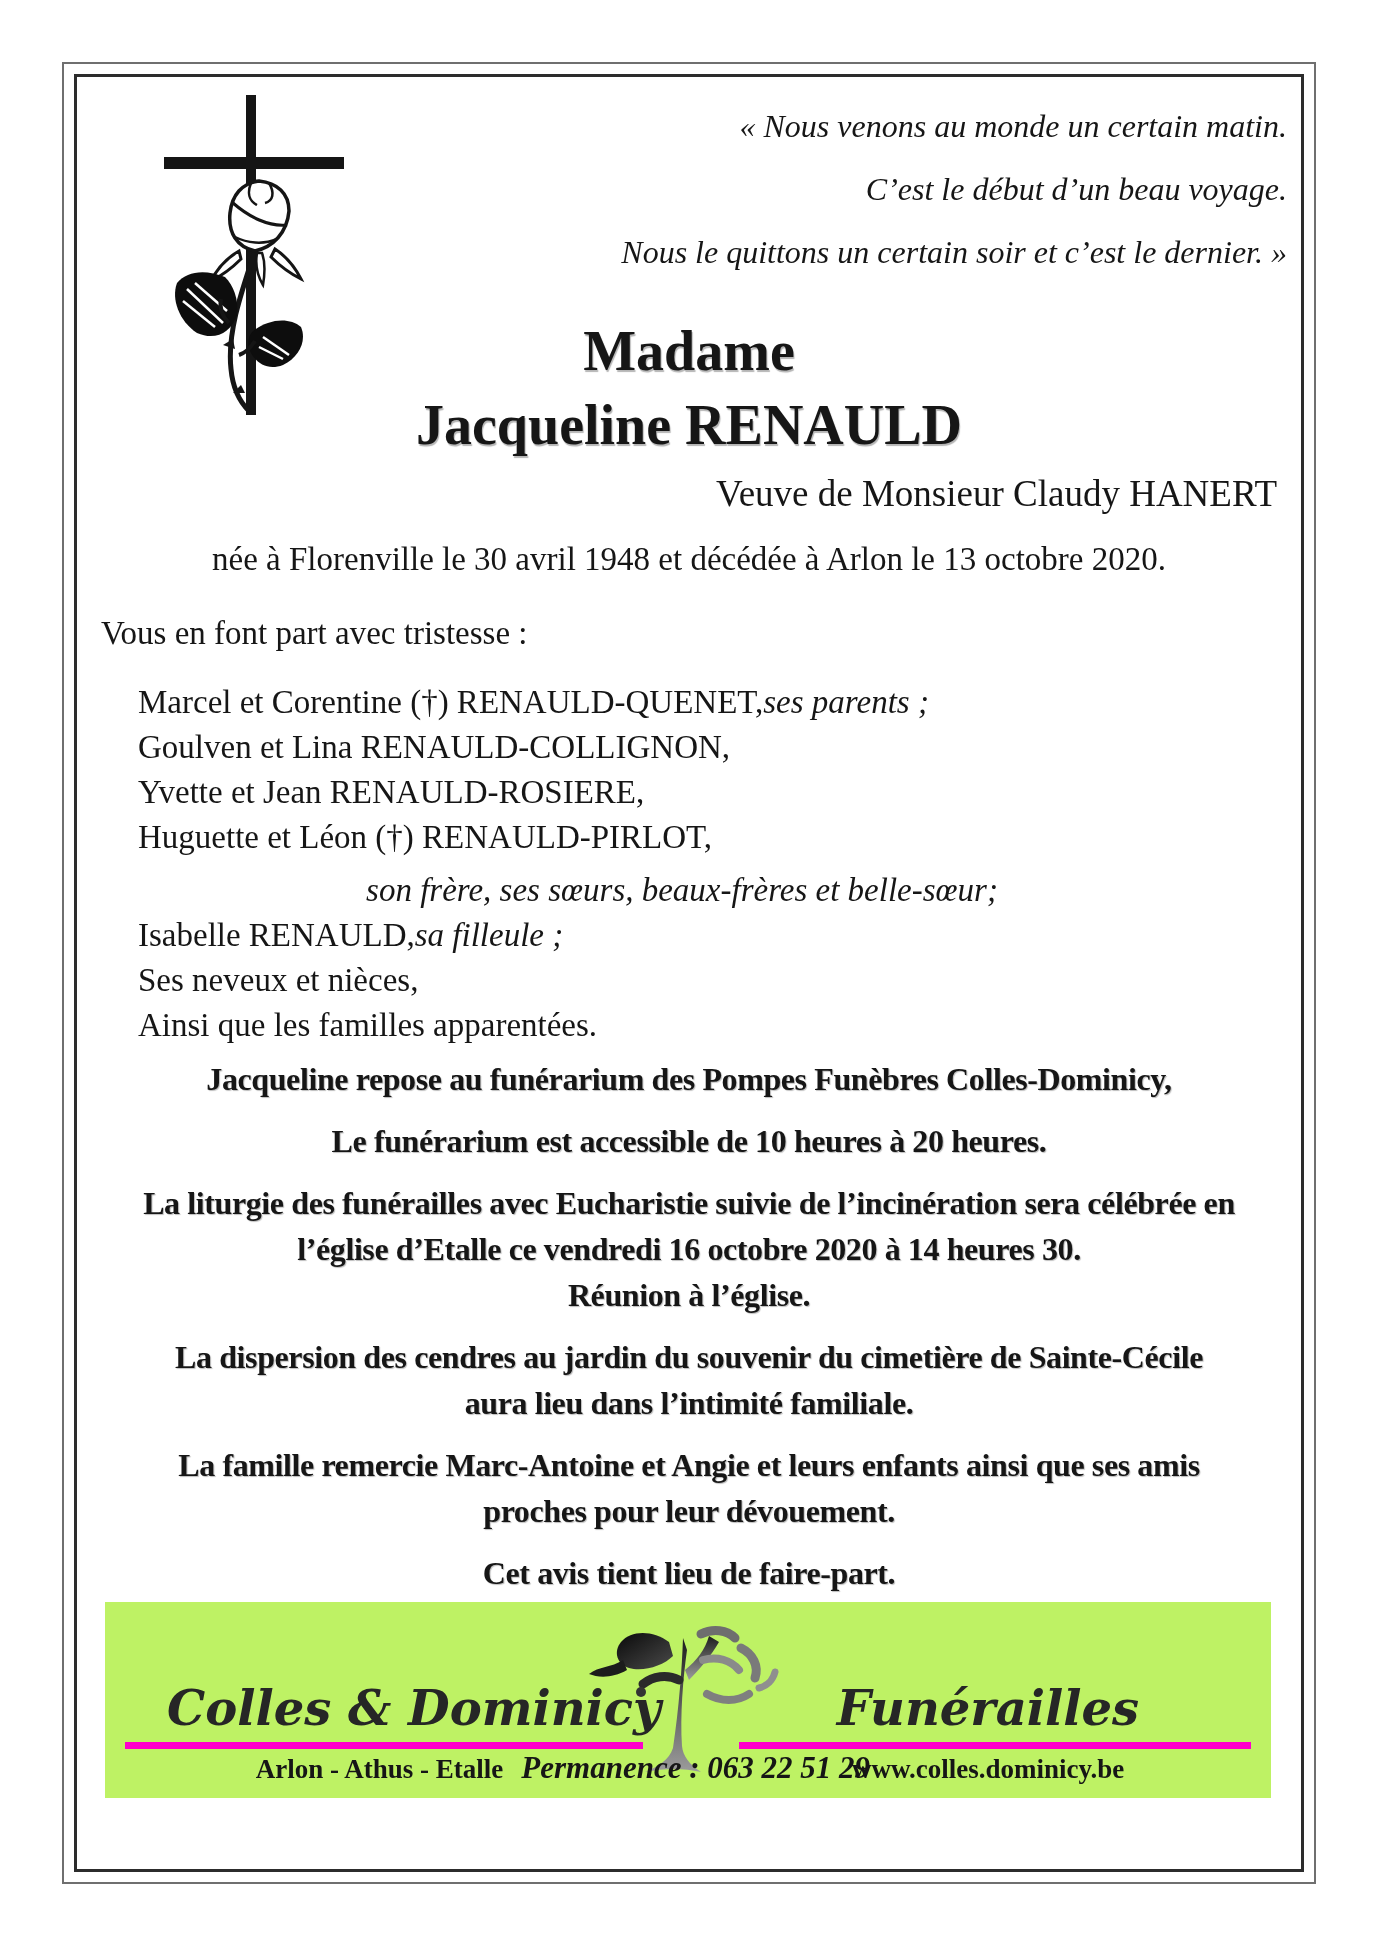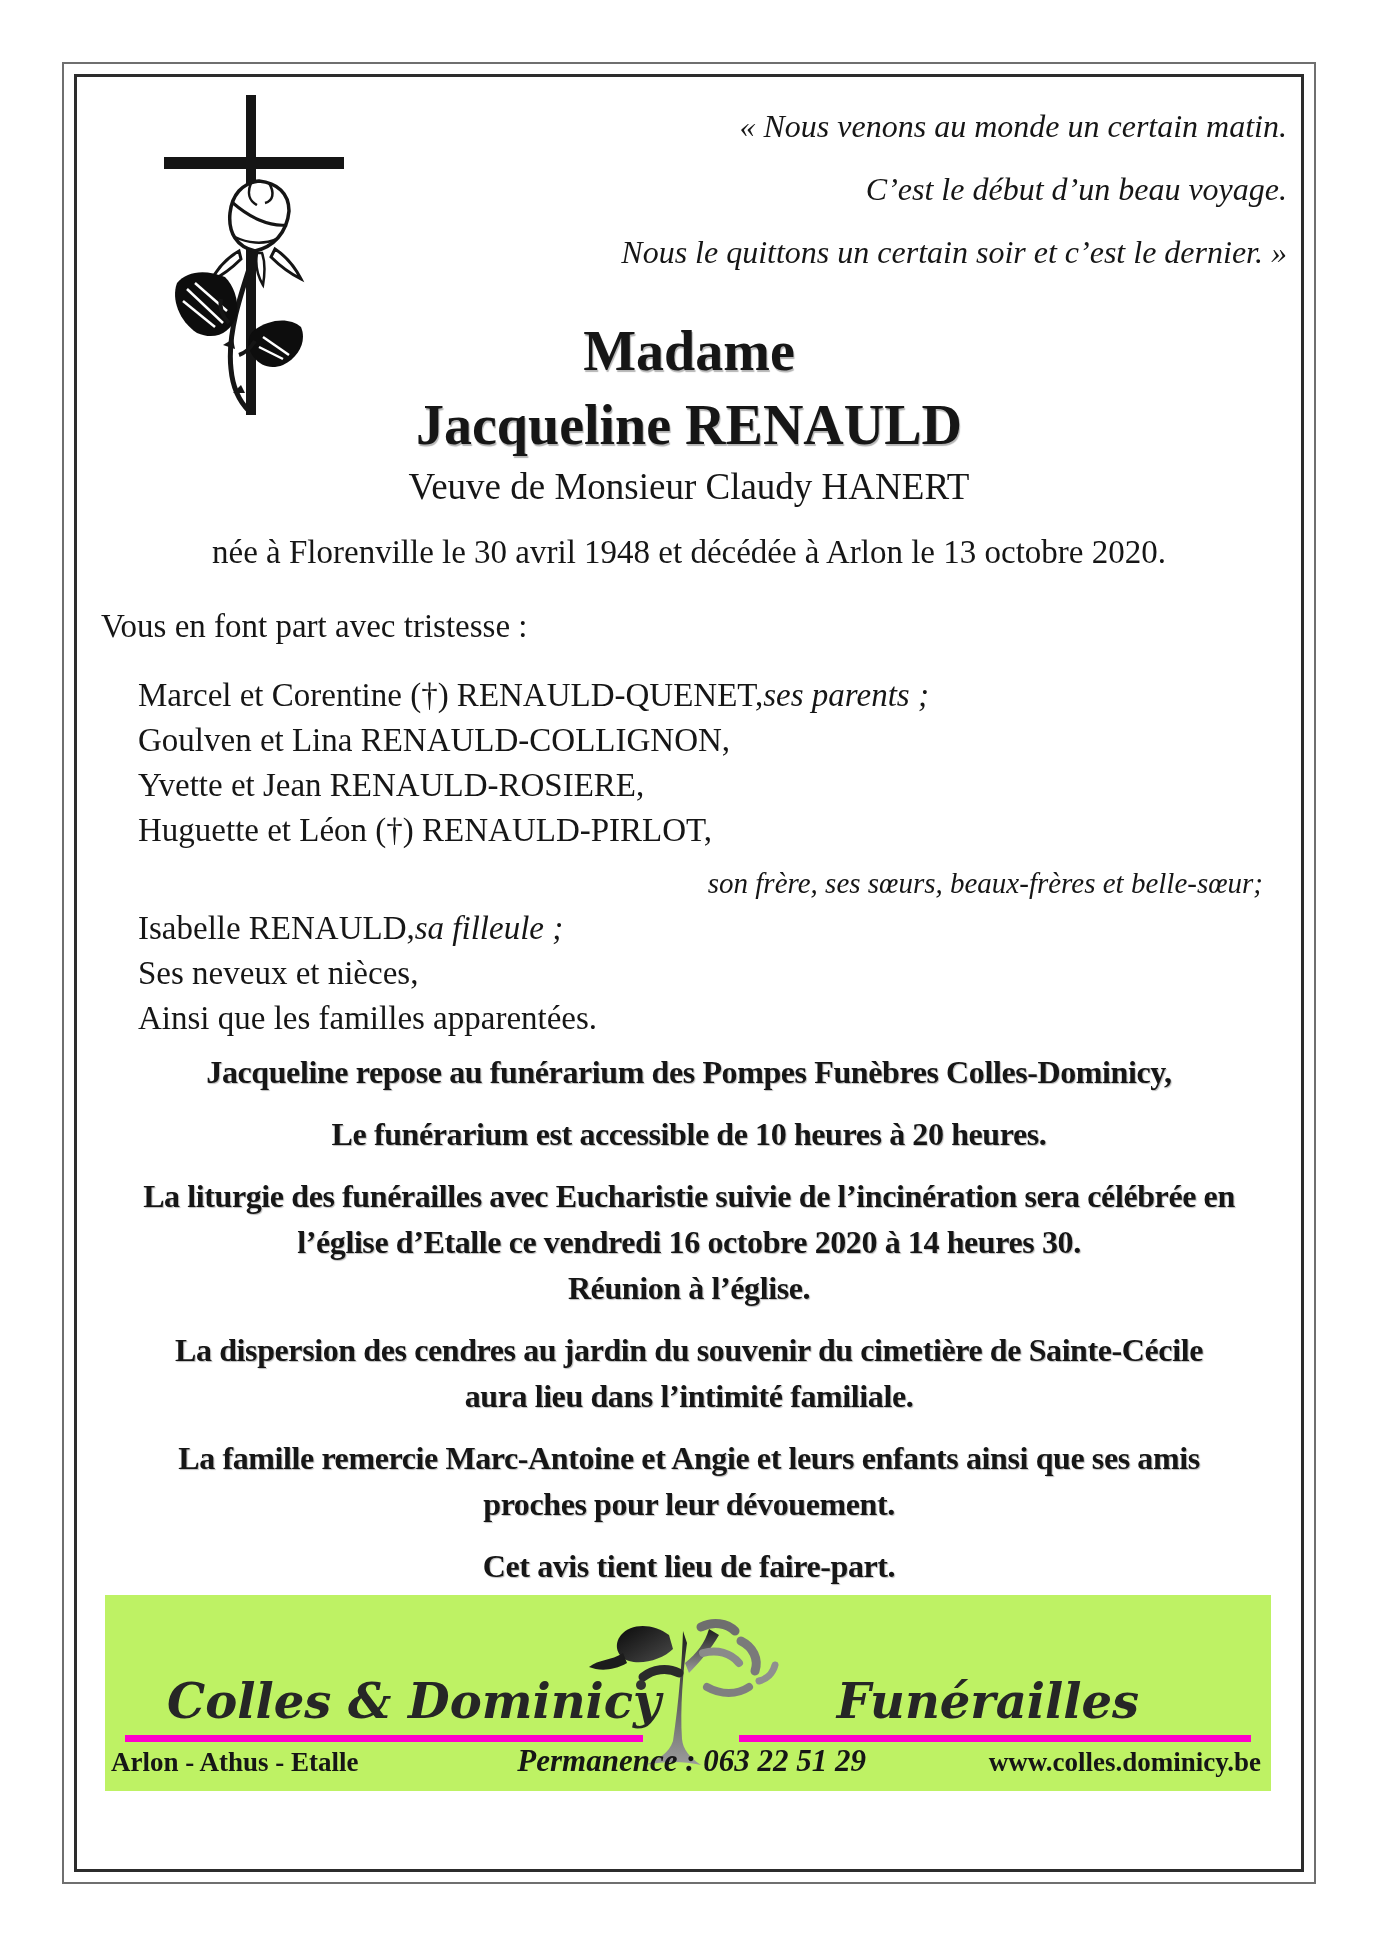--- a/index.html
+++ b/index.html
@@ -12,47 +12,47 @@
   .content{position:absolute;left:0;top:0;right:0;bottom:0;padding:0 24px;}
 
   .cross-art{position:absolute;left:52px;top:16px;width:226px;height:330px;}
 
   .quote{margin:18px -10px 0 0;text-align:right;font-style:italic;
         font-size:32px;line-height:63px;white-space:nowrap;}
 
   .t-madame,.t-name{text-align:center;font-weight:bold;font-size:56px;line-height:74px;
         text-shadow:1px 1.5px 1px #b5b5b5;white-space:nowrap;}
   .t-madame{margin-top:30px;}
-  .t-veuve{text-align:center;font-size:37px;line-height:49px;white-space:nowrap;}
+  .t-veuve{margin-top:7px;text-align:right;font-size:37px;line-height:49px;white-space:nowrap;}
   .t-nee{margin-top:19px;text-align:center;font-size:33px;line-height:44px;white-space:nowrap;}
 
   .intro{margin-top:30px;font-size:33px;line-height:45px;}
   .fam{margin-top:24px;font-size:33px;line-height:45px;}
   .fam-row{display:flex;justify-content:flex-start;padding-right:14px;margin-left:37px;}
   .names{white-space:nowrap;}
   .rel{font-style:italic;white-space:nowrap;}
-  .group-rel{margin-top:8px;text-align:right;font-style:italic;
-        font-size:29px;line-height:45px;padding-right:14px;}
+  .group-rel{margin-top:8px;text-align:center;font-style:italic;
+        font-size:33px;line-height:45px;padding-right:14px;}
 
   .notices{margin-top:8px;}
   .notice{text-align:center;font-weight:bold;font-size:32px;line-height:46px;
         letter-spacing:-0.4px;margin:0 0 16px 0;text-shadow:1px 1.2px 1px #bcbcbc;}
   .notice div{white-space:nowrap;}
 
   .footer-box{position:relative;margin:6px 6px 0 4px;height:196px;background:#bef264;}
   .brand{position:absolute;top:78px;font-family:"DejaVu Serif",serif;font-style:italic;
         font-weight:bold;font-size:48px;color:#262626;white-space:nowrap;}
   .brand-left{left:62px;}
   .brand-right{right:132px;}
   .tree{position:absolute;left:50%;transform:translateX(-50%);top:6px;}
   .rule{position:absolute;top:140px;height:7px;}
   .rule-left{left:20px;width:518px;}
   .rule-right{right:20px;width:512px;}
-  .foot-row{position:absolute;left:6px;right:10px;bottom:12px;display:flex;
-        justify-content:space-between;align-items:baseline;margin-top:40px;}
+  .foot-row{position:absolute;left:14px;right:10px;bottom:12px;display:flex;
+        justify-content:center;align-items:baseline;margin-top:40px;}
   .foot-side{font-weight:bold;font-size:27px;white-space:nowrap;}
   .foot-center{font-weight:bold;font-style:italic;font-size:31px;white-space:nowrap;
         position:relative;left:18px;}
 </style>
 </head>
 <body>
 
 <div class="page">
   <div class="frame-outer">
     <div class="frame-inner">

